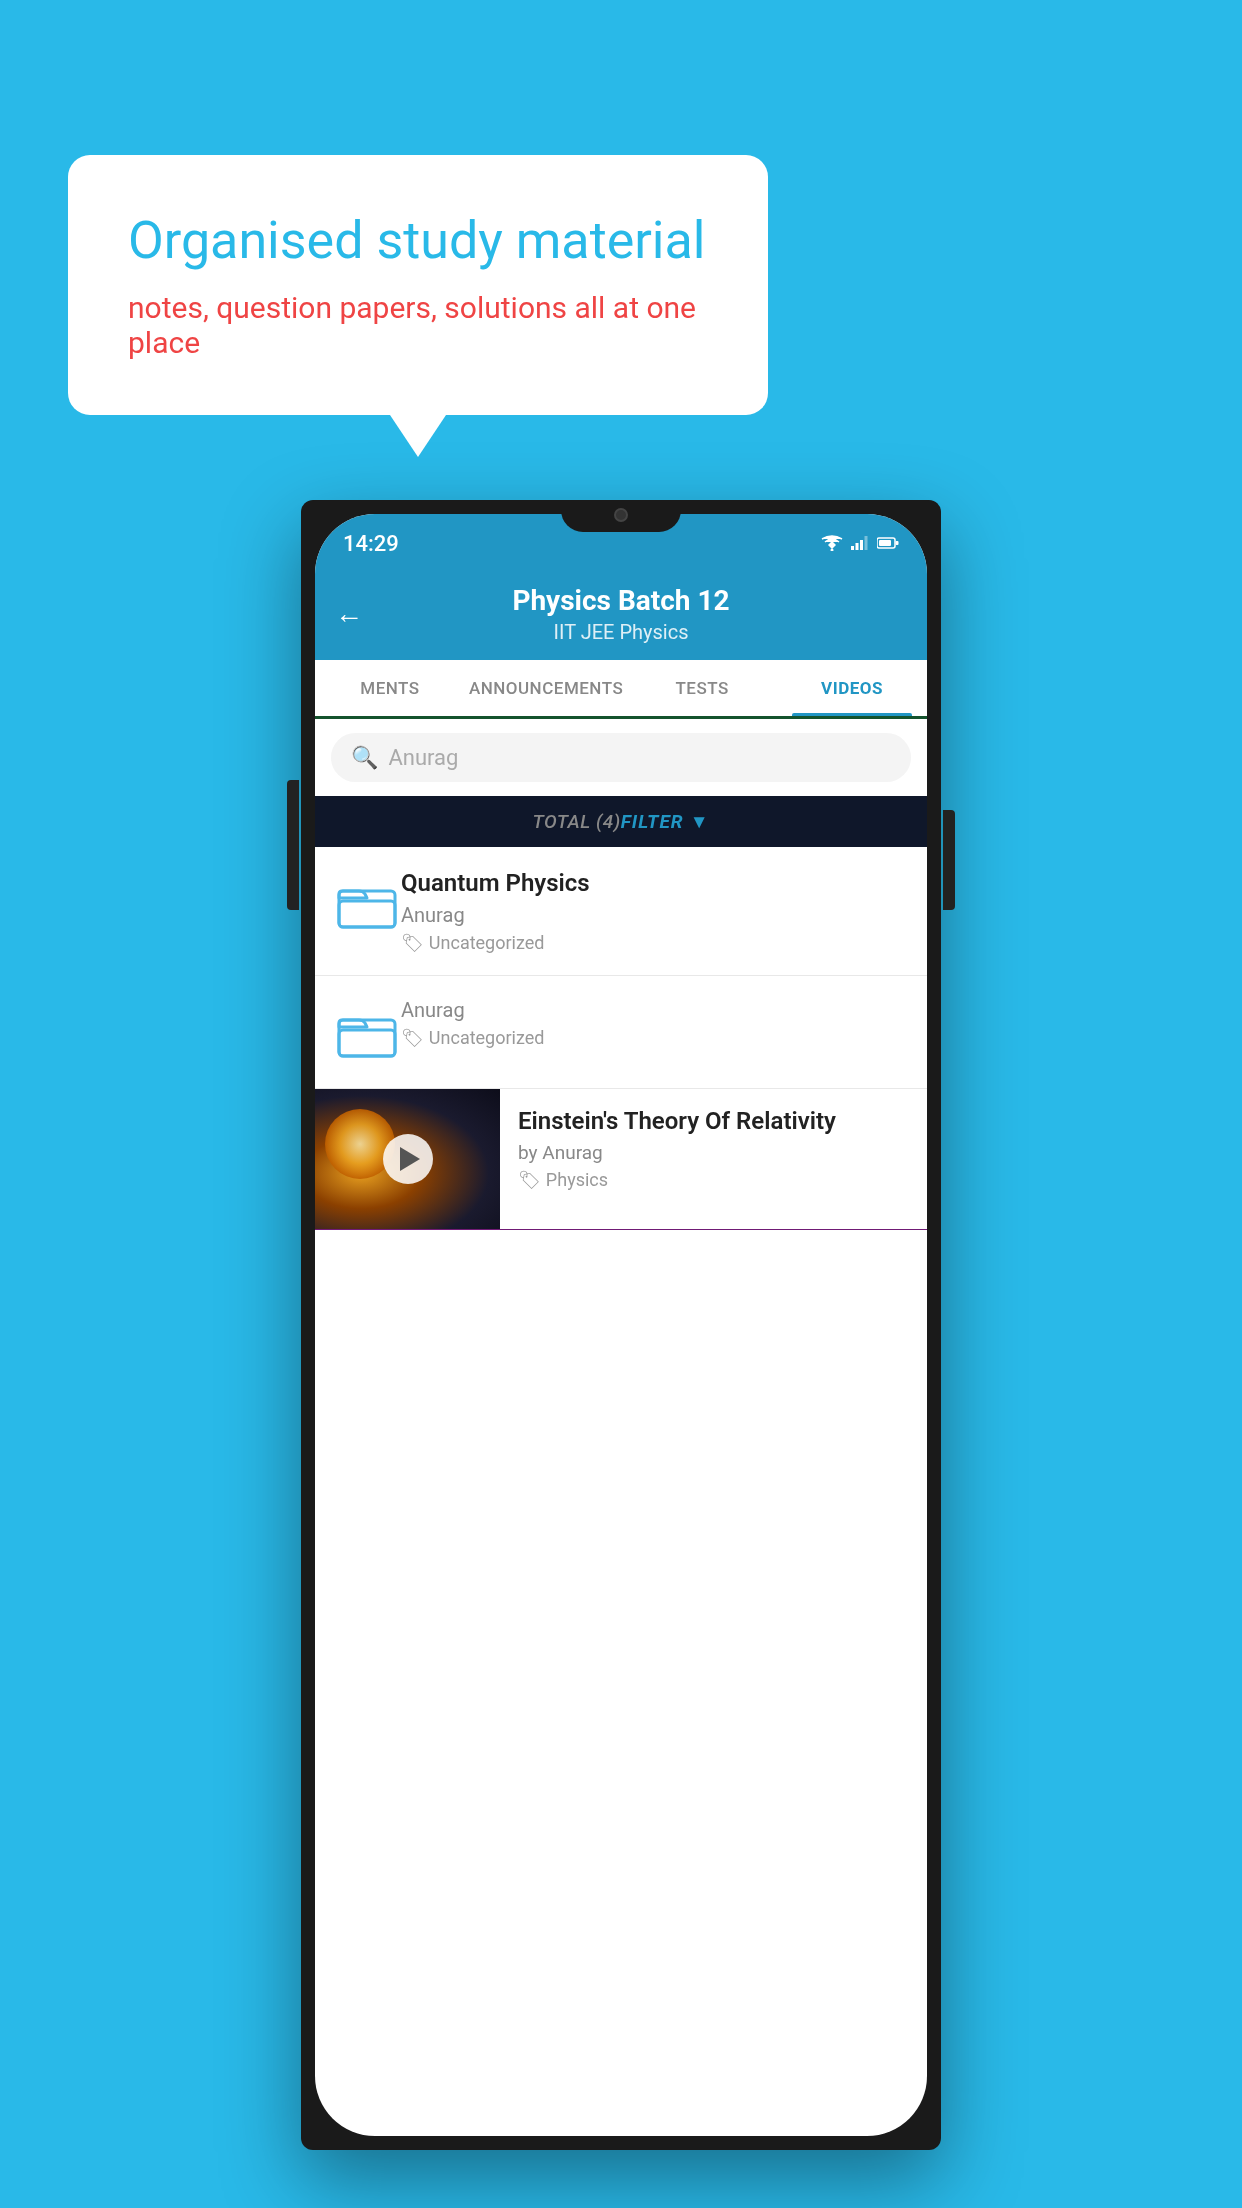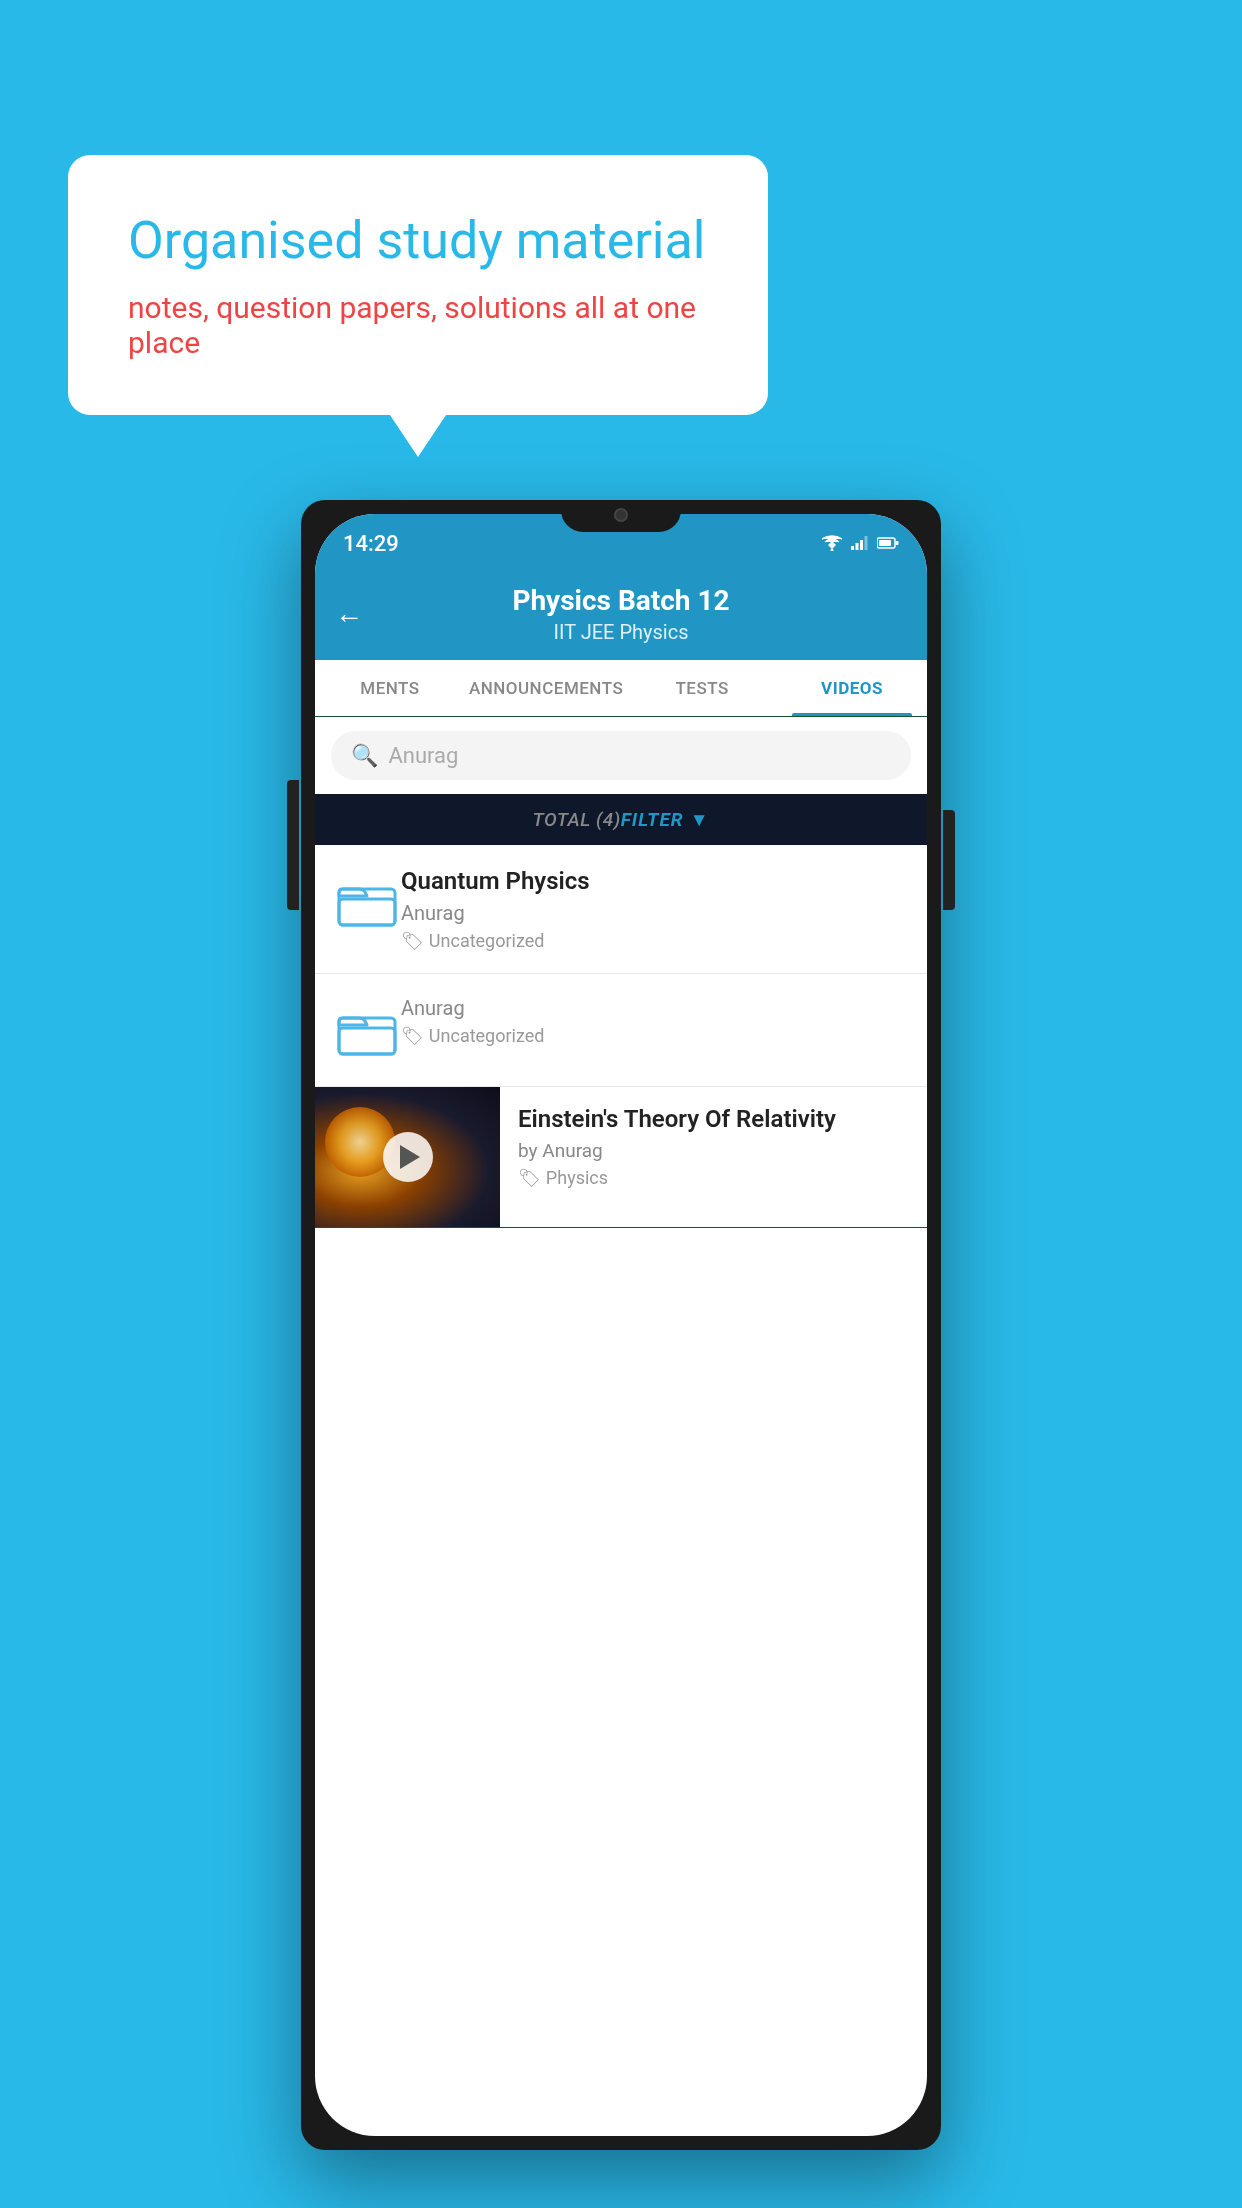--- a/index.html
+++ b/index.html
@@ -62,21 +62,21 @@
       left: 50%;
       transform: translateX(-50%);
       width: 640px;
       height: 1650px;
     }
 
     .phone-outer {
       width: 640px;
       height: 1650px;
       background: #1a1a1a;
-      border-radius: 24px;
+      border-radius: 12px;
       position: relative;
       box-shadow: 0 30px 80px rgba(0,0,0,0.4);
     }
 
     
     .phone-outer::before {
       content: '';
       position: absolute;
       left: -14px;
       top: 280px;
@@ -174,21 +174,21 @@
     .header-subtitle {
       color: rgba(255,255,255,0.85);
       font-size: 20px;
       margin-top: 3px;
     }
 
     
     .tabs-bar {
       background: white;
       display: flex;
-      border-bottom: 1px solid #14532d;
+      border-bottom: 3px solid #14532d;
       overflow: hidden;
     }
 
     .tab-item {
       flex: 1;
       text-align: center;
       padding: 18px 4px;
       font-size: 17px;
       color: #888;
       font-weight: 500;

